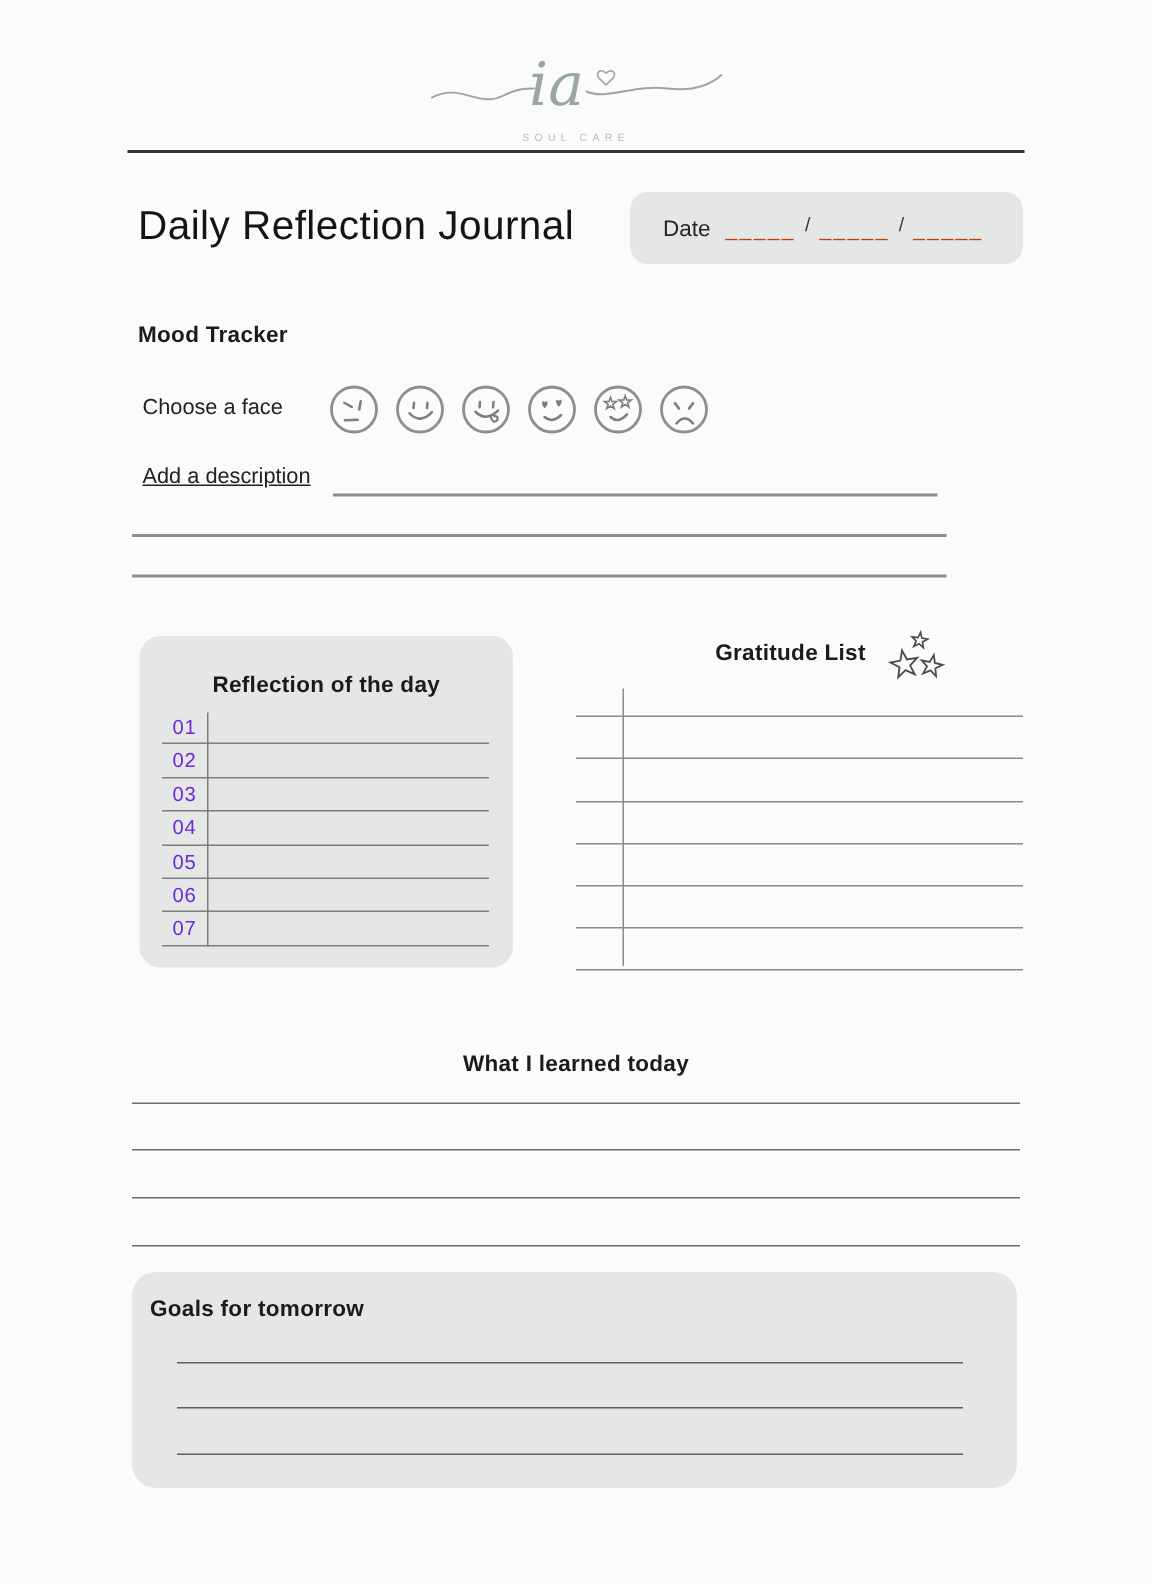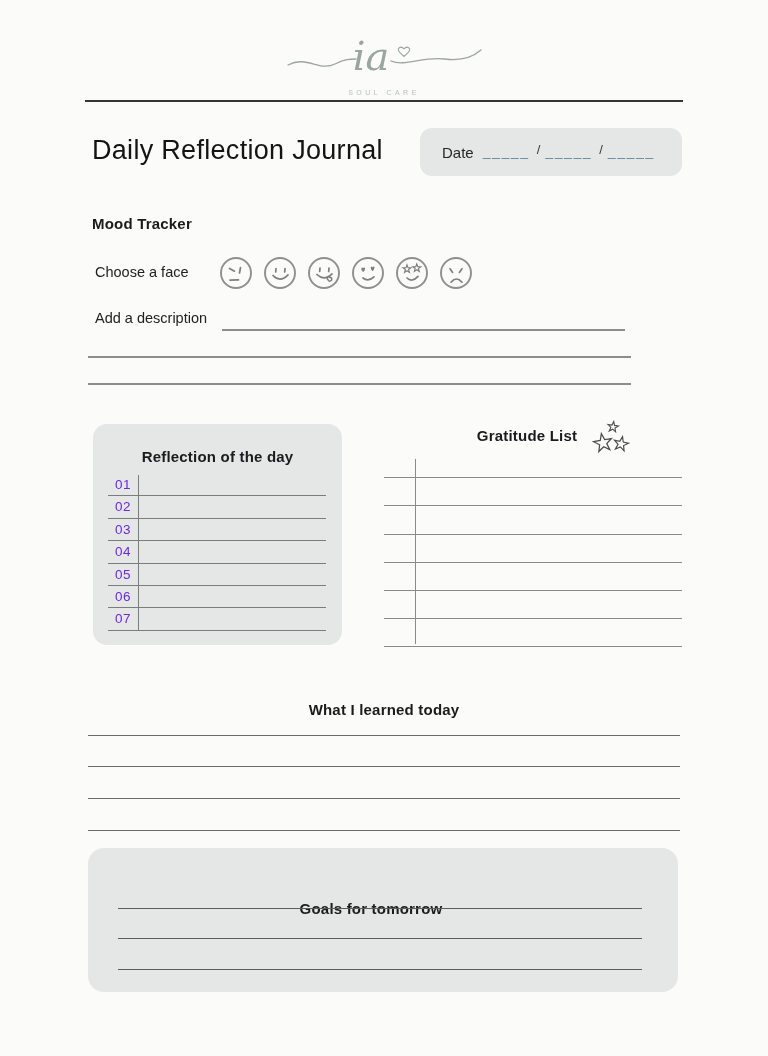--- a/index.html
+++ b/index.html
@@ -10,21 +10,21 @@
   
   .brand{left:0;right:0;top:72px;text-align:center;color:#9aa6a1;font-size:13px;letter-spacing:6px;font-weight:400;}
   .tagline{left:0;right:0;top:89px;text-align:center;color:#b7c0bc;font-size:7px;letter-spacing:3.5px;}
   .toprule{left:85px;top:100px;width:598px;height:2px;background:#343434;}
 
   
   .title{left:92px;top:135px;font-size:27px;color:#141414;letter-spacing:.3px;}
   .datebox{left:420px;top:128px;width:262px;height:48px;background:#e4e7e6;border-radius:12px;
            display:flex;align-items:center;padding-left:22px;box-sizing:border-box;}
   .datebox .lbl{font-size:15px;color:#262626;margin-right:10px;}
-  .blank{font-size:14px;color:#0c4a6e;letter-spacing:1.6px;font-style:italic;}
+  .blank{font-size:14px;color:#c2410c;letter-spacing:1.6px;}
   .sep{font-size:13px;color:#3a3a3a;margin:0 6px;position:relative;top:-3px;}
 
   
   .h-bold{font-weight:bold;font-size:15px;color:#1b1b1d;letter-spacing:.2px;}
 
   .label{font-size:14.5px;color:#222;}
 
   .faces{left:219px;top:256px;display:flex;gap:10px;}
   .face{width:34px;height:34px;cursor:pointer;}
 
@@ -44,21 +44,21 @@
   .grrow{height:27.2px;border-bottom:1.3px solid #8a8a8a;}
   .grvline{left:415px;top:459px;width:1.3px;height:185px;background:#8a8a8a;}
 
   
   .lrnhead{left:88px;top:701px;width:592px;text-align:center;}
   .lrnlines{left:88px;top:704px;width:592px;}
   .lrnrow{height:30.7px;border-bottom:1.6px solid #6b6b6b;}
 
   
   .goalbox{left:88px;top:848px;width:590px;height:144px;background:#e4e7e6;border-radius:16px;}
-  .goalhead{left:76px;top:864px;width:590px;text-align:center;margin-top:36px;}
+  .goalhead{left:100px;top:864px;width:590px;}
   .goallines{left:118px;top:878px;width:524px;}
   .goalrow{height:29.7px;border-bottom:1.4px solid #5d5d5d;}
 
   svg{display:block;}
 </style>
 </head>
 <body>
 
 <div class="page">
 
@@ -123,21 +123,21 @@
       </svg>
     </div>
     <div class="face">
       <svg width="34" height="34" viewBox="0 0 34 34">
         <circle cx="17" cy="17" r="15" fill="none" stroke="#8f8f8f" stroke-width="1.9"></circle>
         <path d="M11,12.8 L13.6,16.4 M23,12.8 L20.4,16.4 M12,26.2 Q17.5,19.8 23,26.2" fill="none" stroke="#7e7e7e" stroke-width="1.7" stroke-linecap="round"></path>
       </svg>
     </div>
   </div>
 
-  <div class="abs label" style="left:95px;top:310px;">Add a description</div>
+  <div class="abs label" style="left:95px;top:310px;text-decoration:underline;">Add a description</div>
   <div class="abs line" style="left:222px;top:329px;width:403px;"></div>
   <div class="abs line" style="left:88px;top:356px;width:543px;"></div>
   <div class="abs line" style="left:88px;top:383px;width:543px;"></div>
 
   <div class="abs hlbox"></div>
   <div class="abs hlhead h-bold">Reflection of the day</div>
   <div class="abs hlrows">
     <div class="hlrow">
         <span class="hlnum">01</span>
       </div>

